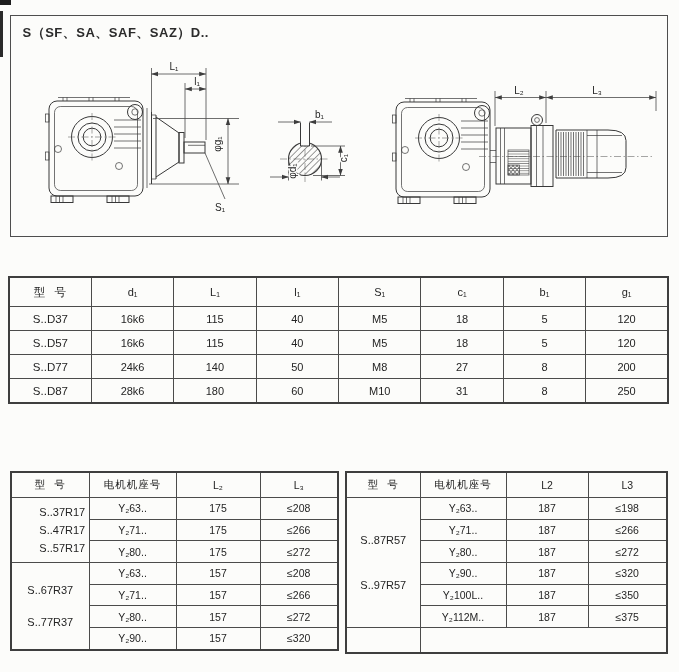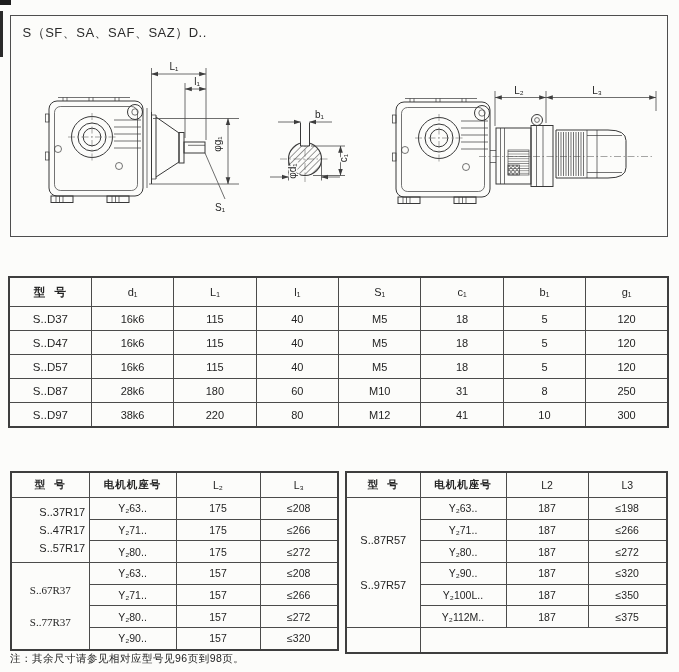--- a/index.html
+++ b/index.html
@@ -10,21 +10,21 @@
   .page{position:absolute;inset:0;}
   .artifact{position:absolute;background:#1d1d1d;}
   .artifact.corner{left:0;top:0;width:11px;height:5px;}
   .artifact.edge{left:0;top:11px;width:2.5px;height:46px;background:#2a2a2a;}
 
   .drawing-box{
     position:absolute;left:9.5px;top:15px;width:658px;height:222px;
     border:1.5px solid #4e4e4e;box-sizing:border-box;background:#fcfcfa;
   }
   .title{
-    position:absolute;top:8px;font-size:13px;font-weight:normal;color:#2b2b2b;
+    position:absolute;top:8px;font-size:13px;font-weight:bold;color:#2b2b2b;
     letter-spacing:0.5px;white-space:pre;
   }
   .title.left{left:12px;}
   .title.right{left:376px;}
   .draw{position:absolute;left:0;top:0;width:655px;height:219px;}
 
   .ln{fill:none;stroke:#383838;stroke-width:1;}
   .thin{stroke-width:0.7;}
   .dim{fill:none;stroke:#4a4a4a;stroke-width:0.8;}
   .cl{fill:none;stroke:#6a6a6a;stroke-width:0.6;stroke-dasharray:7 2.5 1.5 2.5;}
@@ -32,34 +32,34 @@
   .halo{paint-order:stroke;stroke:#fcfcfa;stroke-width:3px;}
 
   table.tbl{
     position:absolute;border-collapse:collapse;table-layout:fixed;
     border:2px solid #3e3e3e;background:transparent;
   }
   .tbl td{
     border:1px solid #4b4b4b;text-align:center;vertical-align:middle;
     font-size:11px;color:#242424;padding:0;overflow:hidden;
   }
-  td.cn{font-size:11.5px;font-weight:bold;white-space:pre;letter-spacing:1px;}
+  td.cn{font-size:11.5px;font-weight:normal;white-space:pre;letter-spacing:1px;}
   .dim-table{left:8px;top:276px;width:661px;}
   .dim-table td{height:23px;}
   .dim-table tr.hrow td{height:28px;}
   .dim-table td.model{font-size:11.5px;margin-top:46px;}
   .motor-l{left:10px;top:471px;width:327px;}
   .motor-r{left:345px;top:471px;width:321px;}
   .motor-l td,.motor-r td{height:20.7px;font-size:10.5px;}
   .motor-l tr.hrow td,.motor-r tr.hrow td{height:24px;}
   .motor-r tr.erow td{height:24px;}
   td.models{vertical-align:middle;}
   .mstack{display:flex;flex-direction:column;justify-content:space-evenly;align-items:center;font-size:11px;}
   .mstack.h3{height:60px;padding-left:24px;}
-  .mstack.h4{height:82px;font-family:Liberation Serif, serif;}
+  .mstack.h4{height:82px;}
   .mstack.h6{height:122px;text-align:right;}
   .note{position:absolute;left:10px;top:652px;font-size:10.5px;color:#222;letter-spacing:0.5px;}
 </style>
 </head>
 <body>
 
 <div class="page">
 
   <div class="artifact corner"></div>
   <div class="artifact edge"></div>
@@ -188,58 +188,48 @@
       <td class="model">S..D37</td>
       <td>16k6</td>
       <td>115</td>
       <td>40</td>
       <td>M5</td>
       <td>18</td>
       <td>5</td>
       <td>120</td>
     </tr>
     <tr>
-      <td class="model">S..D47</td>
-      <td>16k6</td>
-      <td>115</td>
-      <td>40</td>
-      <td>M5</td>
-      <td>18</td>
-      <td>5</td>
-      <td>120</td>
-    </tr>
-    <tr>
       <td class="model">S..D57</td>
       <td>16k6</td>
       <td>115</td>
       <td>40</td>
       <td>M5</td>
       <td>18</td>
       <td>5</td>
       <td>120</td>
     </tr>
     <tr>
+      <td class="model">S..D77</td>
+      <td>24k6</td>
+      <td>140</td>
+      <td>50</td>
+      <td>M8</td>
+      <td>27</td>
+      <td>8</td>
+      <td>200</td>
+    </tr>
+    <tr>
       <td class="model">S..D87</td>
       <td>28k6</td>
       <td>180</td>
       <td>60</td>
       <td>M10</td>
       <td>31</td>
       <td>8</td>
       <td>250</td>
-    </tr>
-    <tr>
-      <td class="model">S..D97</td>
-      <td>38k6</td>
-      <td>220</td>
-      <td>80</td>
-      <td>M12</td>
-      <td>41</td>
-      <td>10</td>
-      <td>300</td>
     </tr>
   </tbody>
     </table>
 
   <table class="tbl motor-l">
     <colgroup>
         <col style="width:78px">
         <col style="width:87px">
         <col style="width:84px">
         <col style="width:78px">
@@ -352,14 +342,13 @@
       <td>187</td>
       <td>≤375</td>
     </tr>
     <tr class="erow">
       <td></td>
       <td colspan="3"></td>
     </tr>
   </tbody>
     </table>
 
-  <div class="note">注：其余尺寸请参见相对应型号见96页到98页。</div>
 </div>
 
 </body></html>

